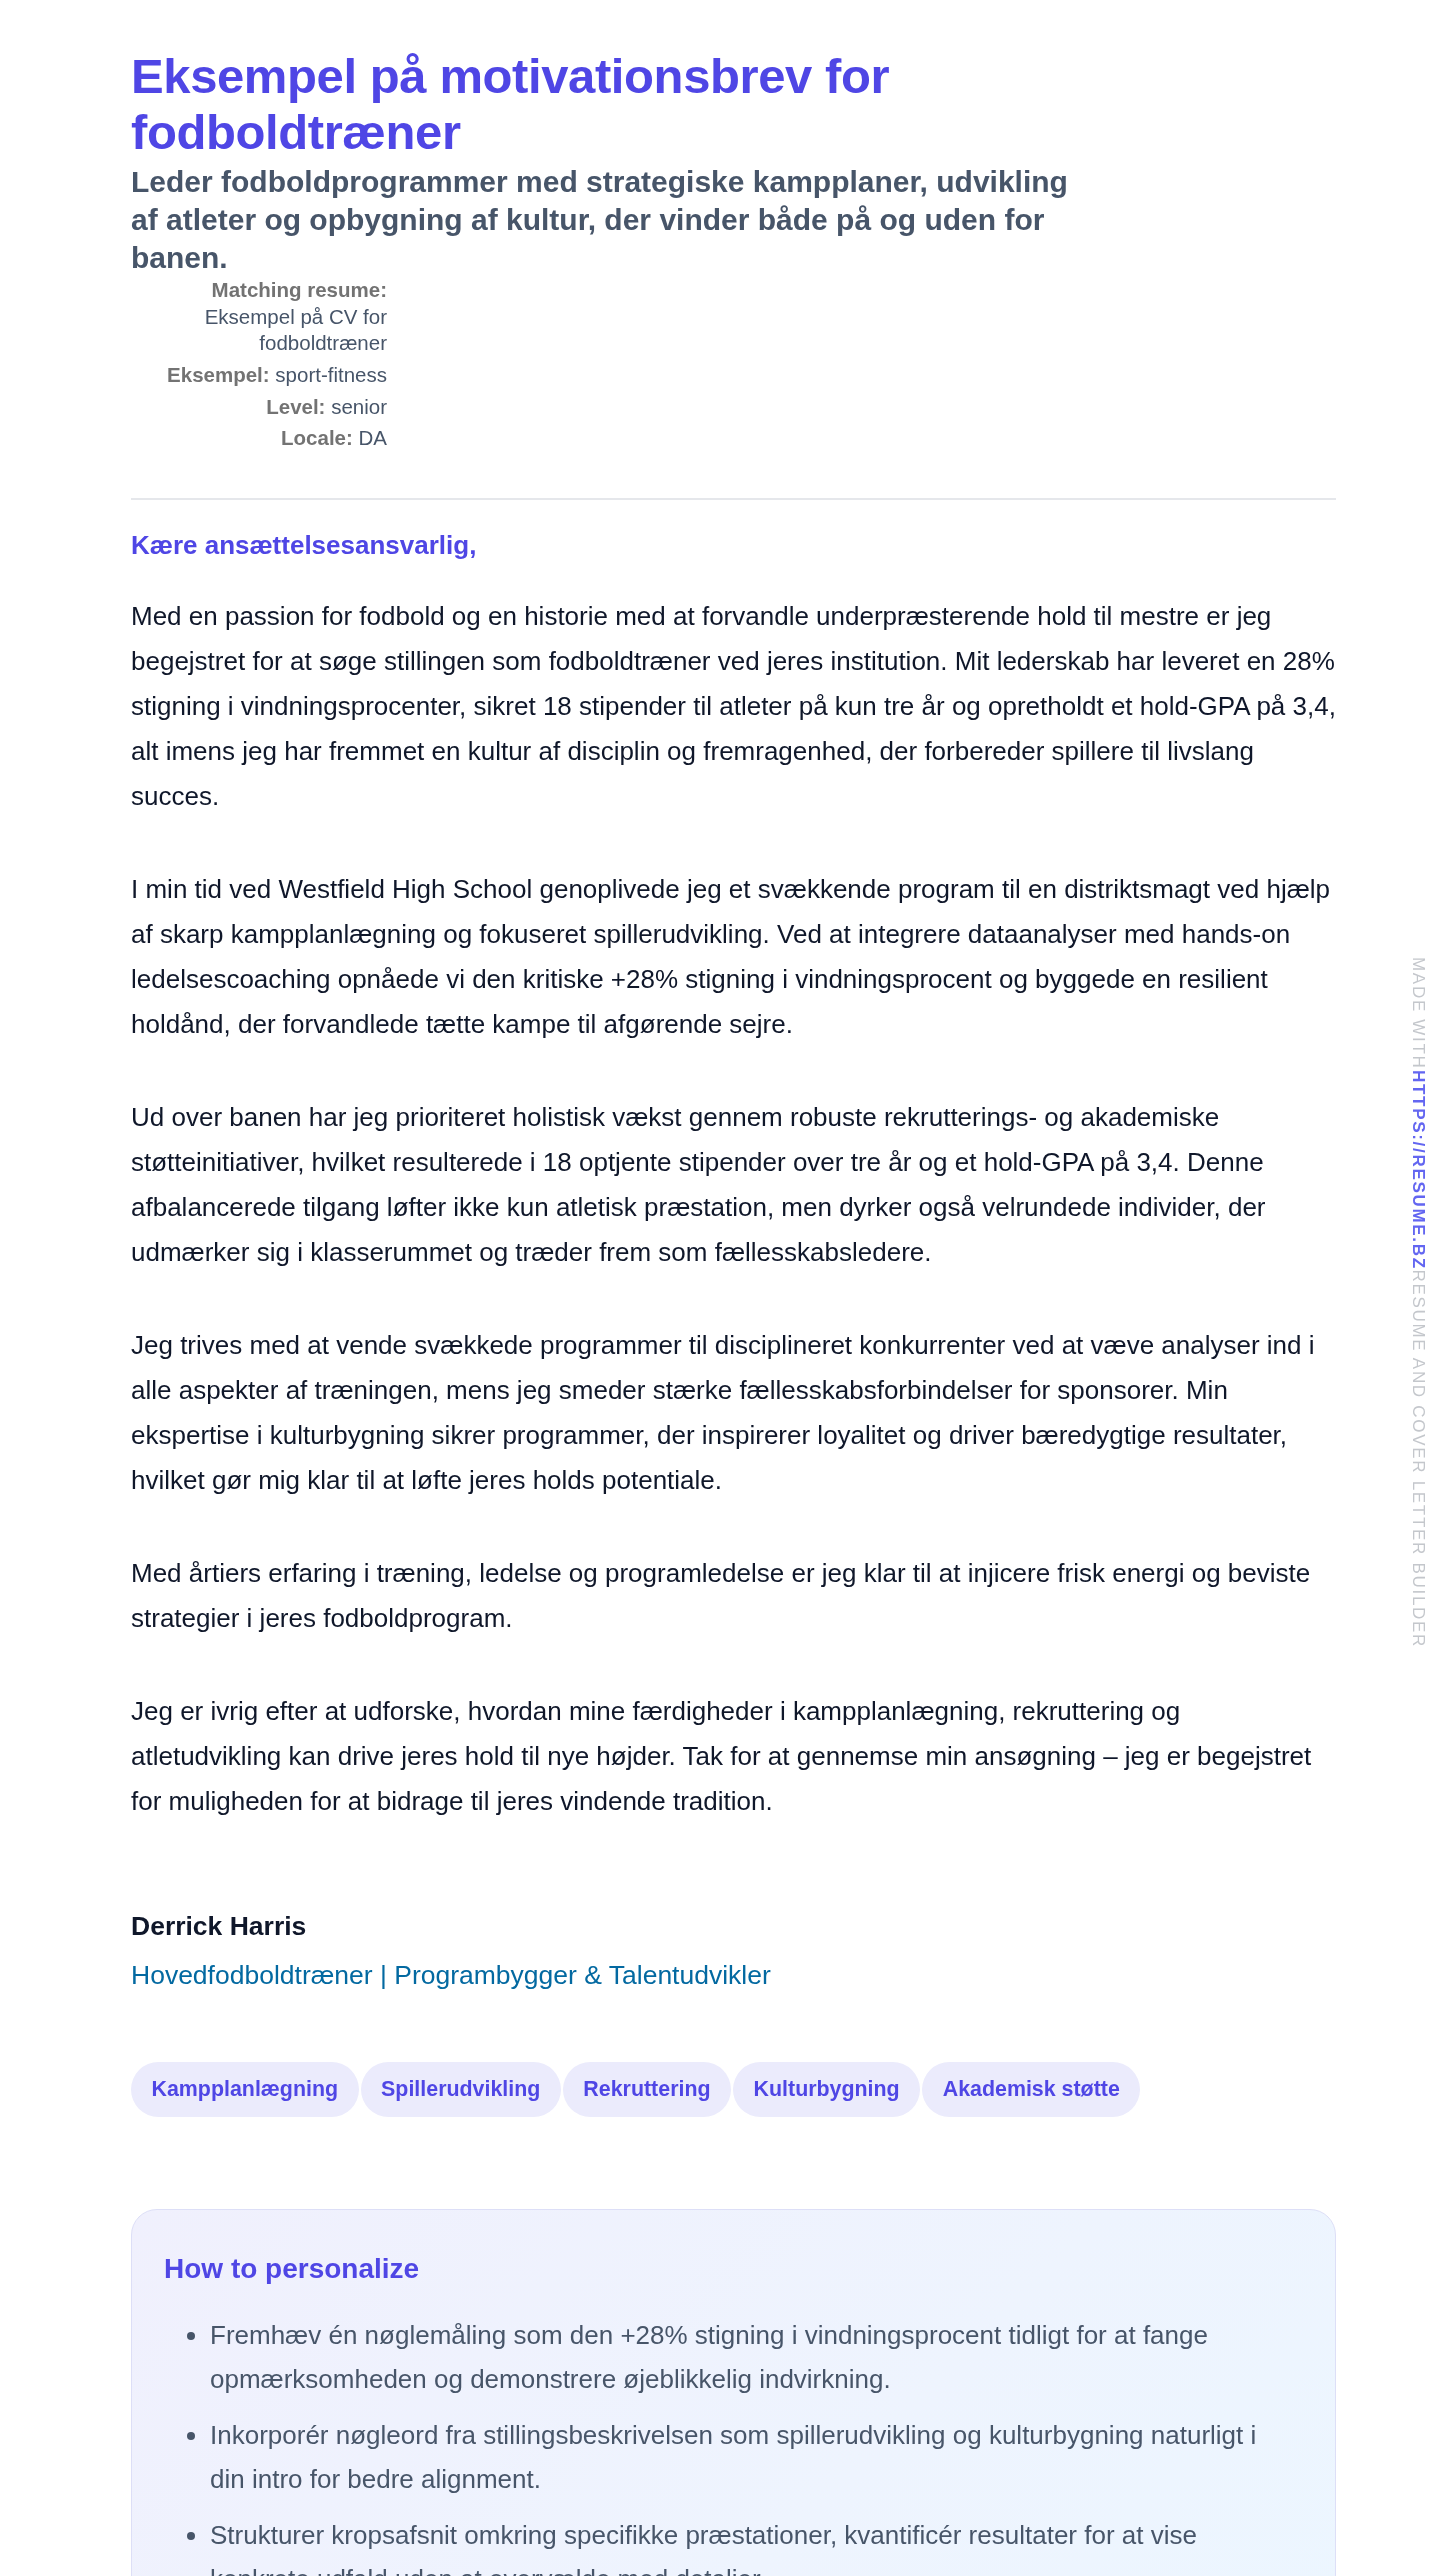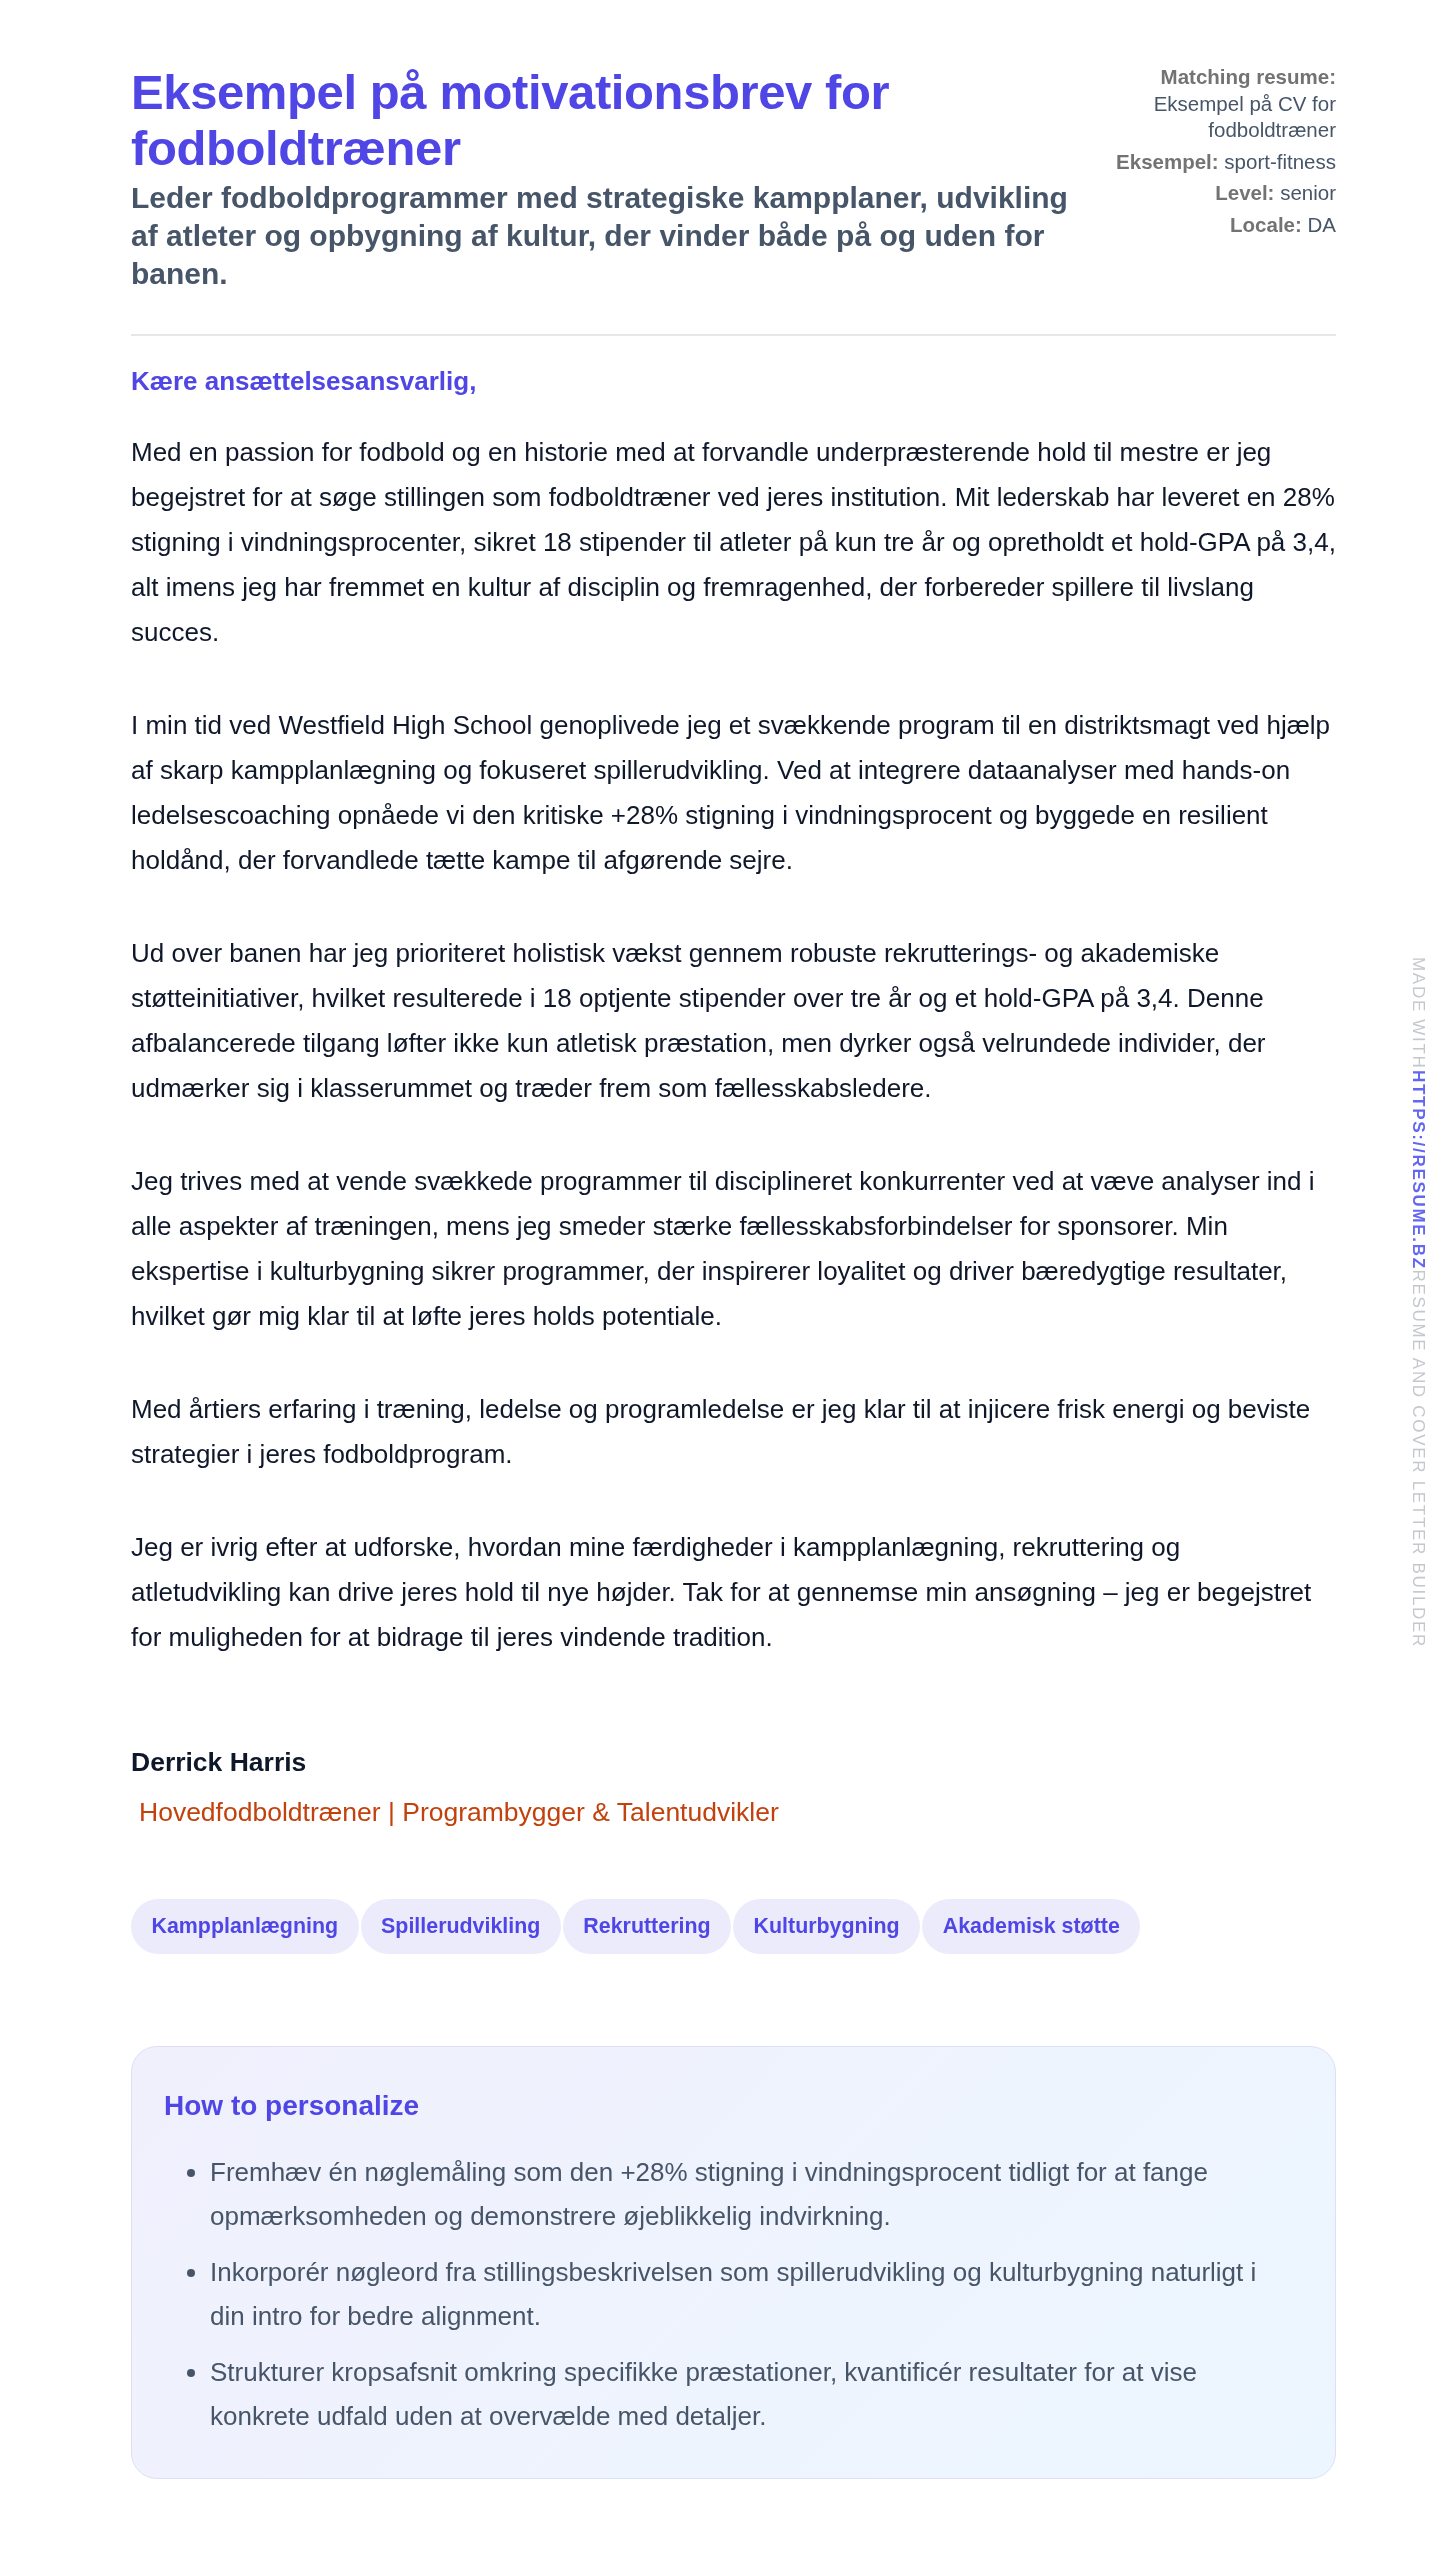--- a/index.html
+++ b/index.html
@@ -14,23 +14,24 @@
     .page {
       position: absolute;
       left: 131px;
       top: 0;
       width: 1205px;
     }
     .header {
       display: flex;
       justify-content: space-between;
       align-items: flex-start;
-      padding-top: 64px;
+      padding-top: 48px;
       padding-bottom: 41px;
       border-bottom: 2.6px solid #e5e7eb;
+      flex-direction: column;
     }
     .header-left { width: 949px; }
     .title {
       margin: 0;
       font-size: 49px;
       line-height: 56px;
       font-weight: 700;
       color: #4f46e5;
       letter-spacing: -0.4px;
     }
@@ -70,22 +71,22 @@
     .sig-name {
       font-size: 26.5px;
       line-height: 34px;
       font-weight: 700;
       color: #0f172a;
       margin: 0 0 15.4px 0;
     }
     .sig-title {
       font-size: 26.5px;
       line-height: 34px;
-      color: #c2410c;
-      margin: 8px;
+      color: #0369a1;
+      margin: 0;
     }
     .tags {
       display: flex;
       gap: 2px;
       margin-top: 70px;
       align-items: center;
     }
     .tag {
       background: #ebebfc;
       color: #4f46e5;

